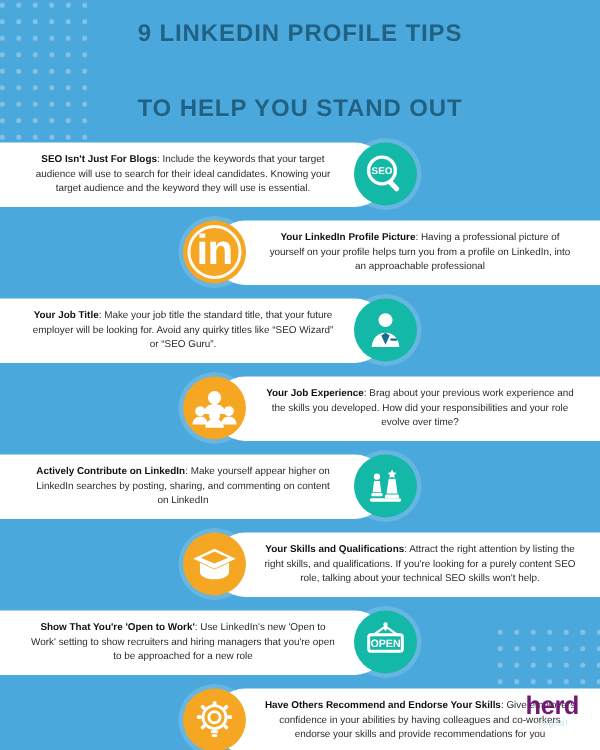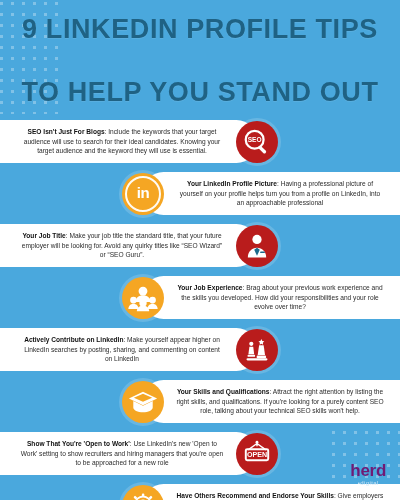--- a/index.html
+++ b/index.html
@@ -21,21 +21,21 @@
 
   
   .header{
     position:relative;
     padding:14px 16px 6px 16px;
     text-align:center;
   }
   .title{
     color:#1f6284;
     font-weight:bold;
-    font-size:27px;
+    font-size:16px;
     line-height:1.14;
     letter-spacing:0.6px;
     text-transform:uppercase;
     margin:0;
     text-shadow:0 1px 0 rgba(255,255,255,0.08);
   }
   .title .l2{display:block;margin-top:32px;}
 
   
   .tips{position:relative;padding:4px 0 0 0;}
@@ -79,27 +79,27 @@
   .tip.right .icon{order:1;margin-right:-22px;}
 
   
   .icon{
     position:relative;z-index:3;
     width:42px;height:42px;border-radius:50%;
     display:flex;align-items:center;justify-content:center;
     flex:0 0 42px;
     box-shadow:0 0 0 3px rgba(255,255,255,0.16);
   }
-  .icon.teal{background:#b91c1c;justify-content:center;}
+  .icon.teal{background:#14b8a6;justify-content:center;}
   .icon.amber{background:#f5a623;}
   .icon svg{display:block;}
 
   
   .li-in{
-    font-size:15px;line-height:1;color:#fff;font-weight:bold;
+    font-size:28px;line-height:1;color:#fff;font-weight:bold;
     font-family:"Liberation Sans", sans-serif;
     letter-spacing:-0.5px;
     position:relative;top:-1px;
   }
   .li-ring{
     position:absolute;inset:3px;border:2px solid #fff;border-radius:50%;
     opacity:0.95;
   }
 
   

